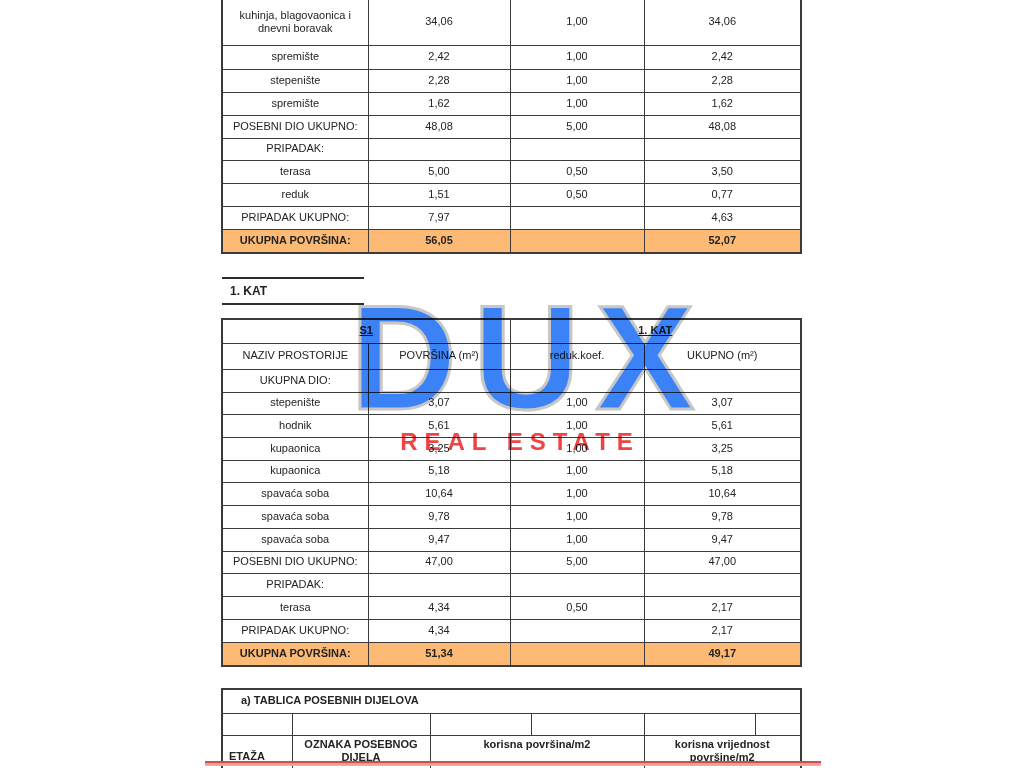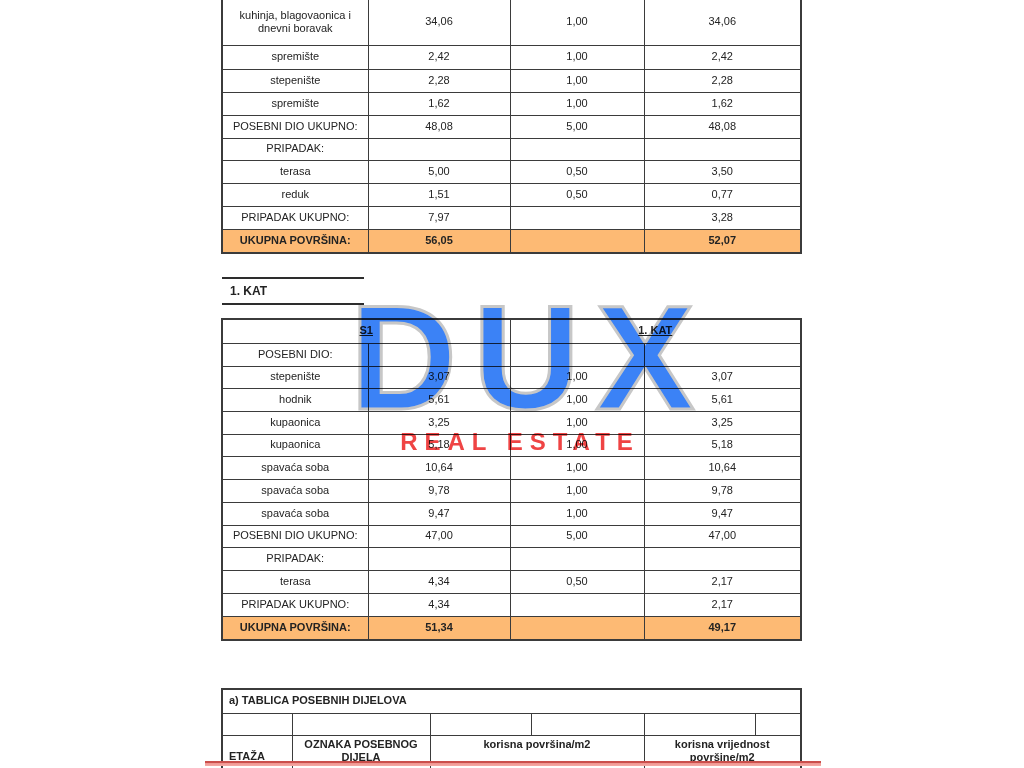--- a/index.html
+++ b/index.html
@@ -63,21 +63,21 @@
   #watermark .wm-small{
     margin-top:-4px;
     font-size:24px;
     font-weight:bold;
     letter-spacing:7px;
     color:#ef4444;
   }
   
   #special-table td{vertical-align:top;}
   #special-table td.title-cell{
-    text-align:left;font-weight:bold;padding-left:6px;vertical-align:middle;
+    text-align:left;font-weight:bold;padding-left:18px;vertical-align:middle;
   }
   #special-table td.hdr{font-weight:bold;}
   #special-table td.etaza-cell{
     text-align:left;padding-left:6px;padding-top:14px;font-weight:bold;
   }
   
   #red-line{
     position:absolute;
     left:205px;top:761px;
     width:616px;height:5px;
@@ -143,21 +143,21 @@
     <tr style="height:23px">
       <td>reduk</td>
       <td>1,51</td>
       <td>0,50</td>
       <td>0,77</td>
     </tr>
     <tr style="height:23px">
       <td class="lbl">PRIPADAK UKUPNO:</td>
       <td>7,97</td>
       <td></td>
-      <td>3,28</td>
+      <td>4,63</td>
     </tr>
     <tr class="total" style="height:24px">
       <td class="lbl">UKUPNA POVRŠINA:</td>
       <td>56,05</td>
       <td></td>
       <td>52,07</td>
     </tr>
   </tbody>
     </table>
 
@@ -168,22 +168,28 @@
         <col style="width:146px">
         <col style="width:142px">
         <col style="width:134px">
         <col style="width:157px">
       </colgroup>
     <tbody>
         <tr style="height:24px">
       <td colspan="2" class="bold">S1</td>
       <td colspan="2" class="bold">1. KAT</td>
     </tr>
-    <tr style="height:23px">
-      <td class="lbl">POSEBNI DIO:</td>
+    <tr style="height:26px">
+      <td>NAZIV PROSTORIJE</td>
+      <td>POVRŠINA (m²)</td>
+      <td>reduk.koef.</td>
+      <td>UKUPNO (m²)</td>
+    </tr>
+    <tr style="height:23px">
+      <td class="lbl">UKUPNA DIO:</td>
       <td></td>
       <td></td>
       <td></td>
     </tr>
     <tr style="height:22px">
       <td>stepenište</td>
       <td>3,07</td>
       <td>1,00</td>
       <td>3,07</td>
     </tr>

